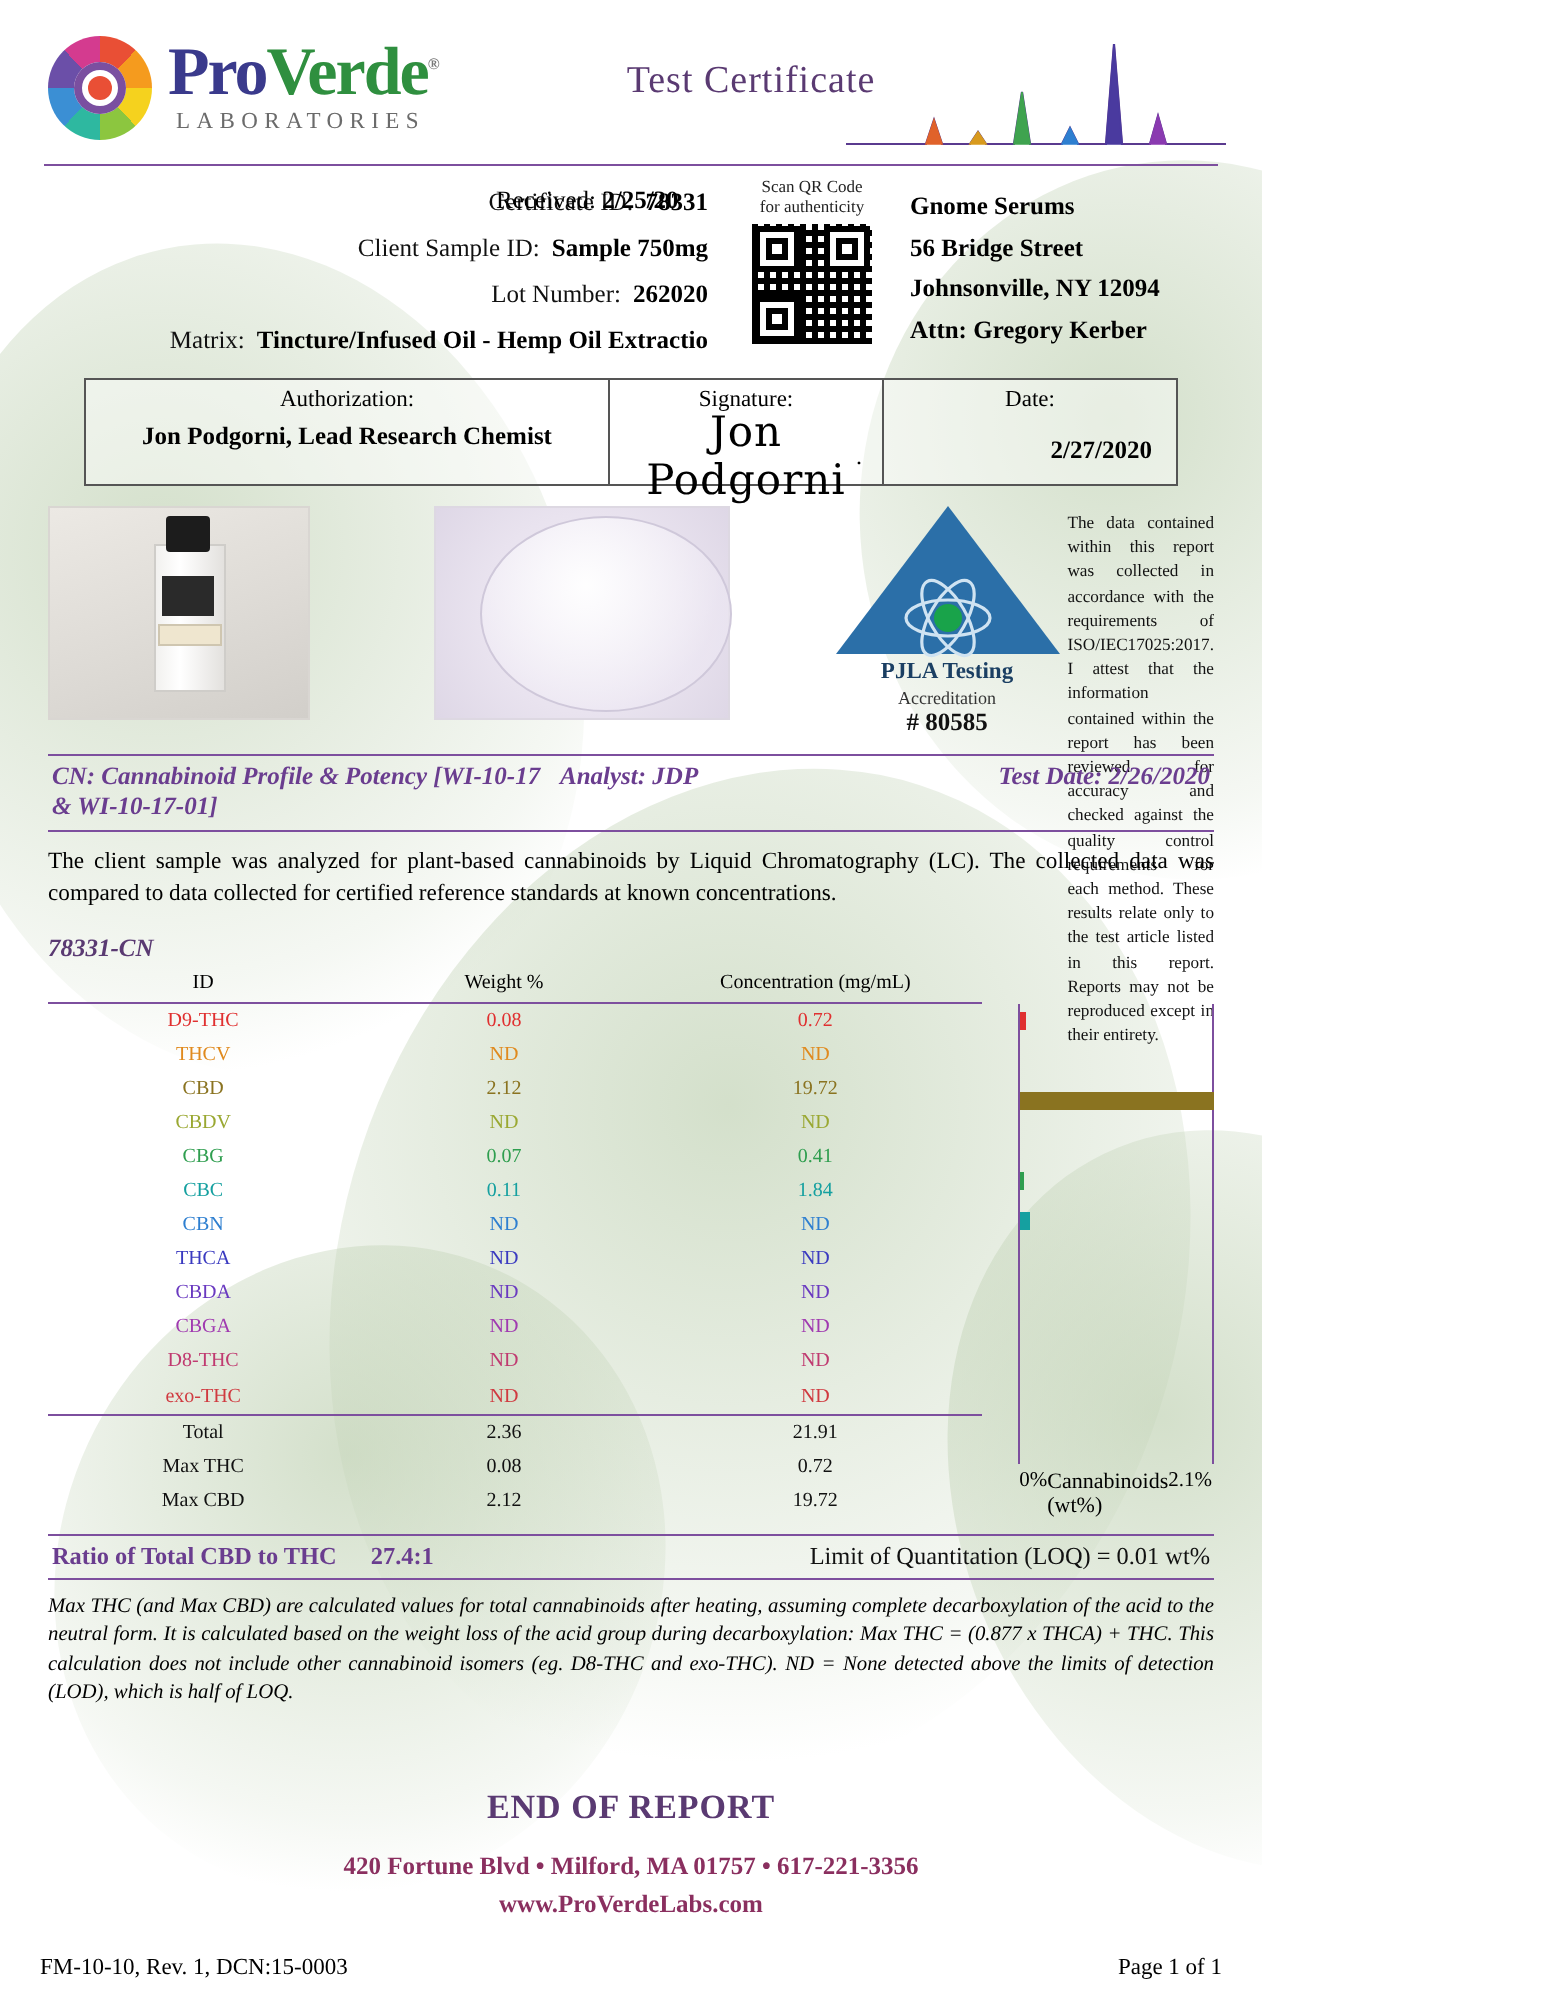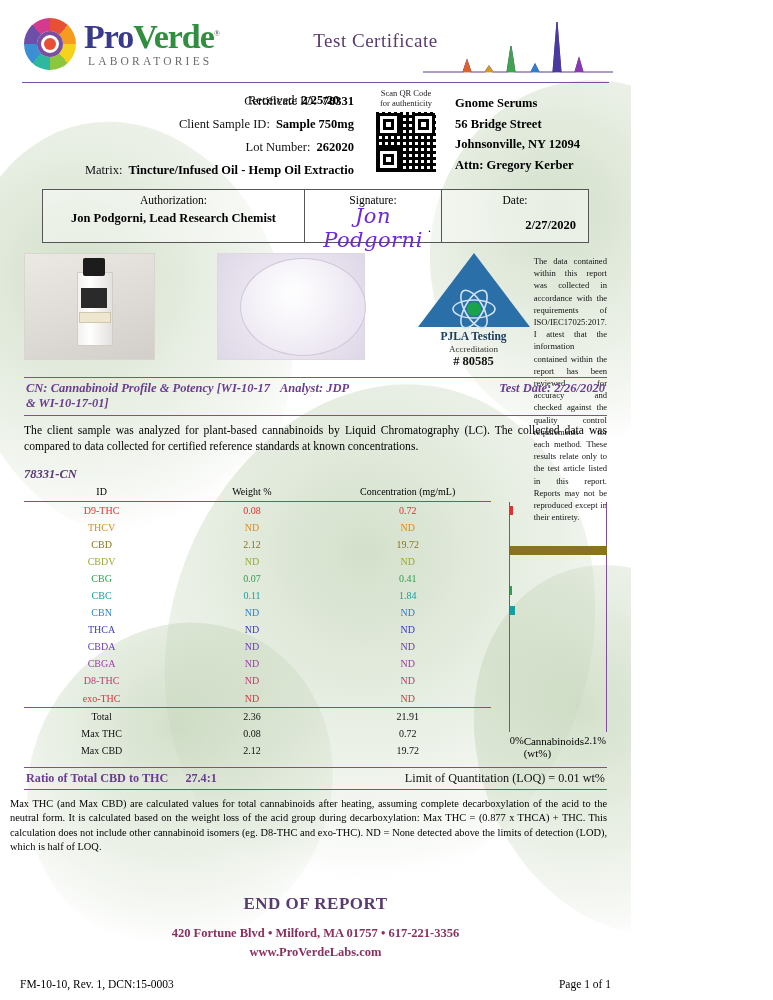--- a/index.html
+++ b/index.html
@@ -211,25 +211,24 @@
   .auth-3 { flex: 0 0 130px; }
   .auth-label { font-size: 11.5px; text-align: center; }
   .auth-value {
     text-align: center;
     font-weight: bold;
     font-size: 12.5px;
     margin-top: 5px;
   }
   .sig {
     font-family: "DejaVu Serif", serif;
-    font-style: italic;
     font-size: 21px;
     text-align: center;
     margin-top: -2px;
-    color: #6d28d9;
+    color: #000000;
     letter-spacing: 0.5px;
   }
   .sig-dot {
     position: absolute;
     right: 10px;
     bottom: 6px;
     font-size: 12px;
   }
   .date-value {
     text-align: right;
@@ -420,24 +419,25 @@
     border-top: 1.2px solid #7d4f9e;
     border-bottom: 1.2px solid #7d4f9e;
     padding: 3px 2px;
     display: flex;
     font-size: 12.2px;
   }
   .ratio-left { flex: 1; font-weight: bold; color: #6a3d8f; }
   .ratio-right { width: 300px; text-align: right; color: #111; }
 
   .footnote {
-    margin: 7px 24px 0 10px;
+    margin: 7px 24px 0 24px;
     font-size: 10.4px;
     line-height: 1.38;
     text-align: justify;
+    font-style: italic;
   }
 
   .end-report {
     text-align: center;
     margin-top: 40px;
     font-size: 17px;
     font-weight: bold;
     color: #5a3a72;
     letter-spacing: 0.5px;
   }

